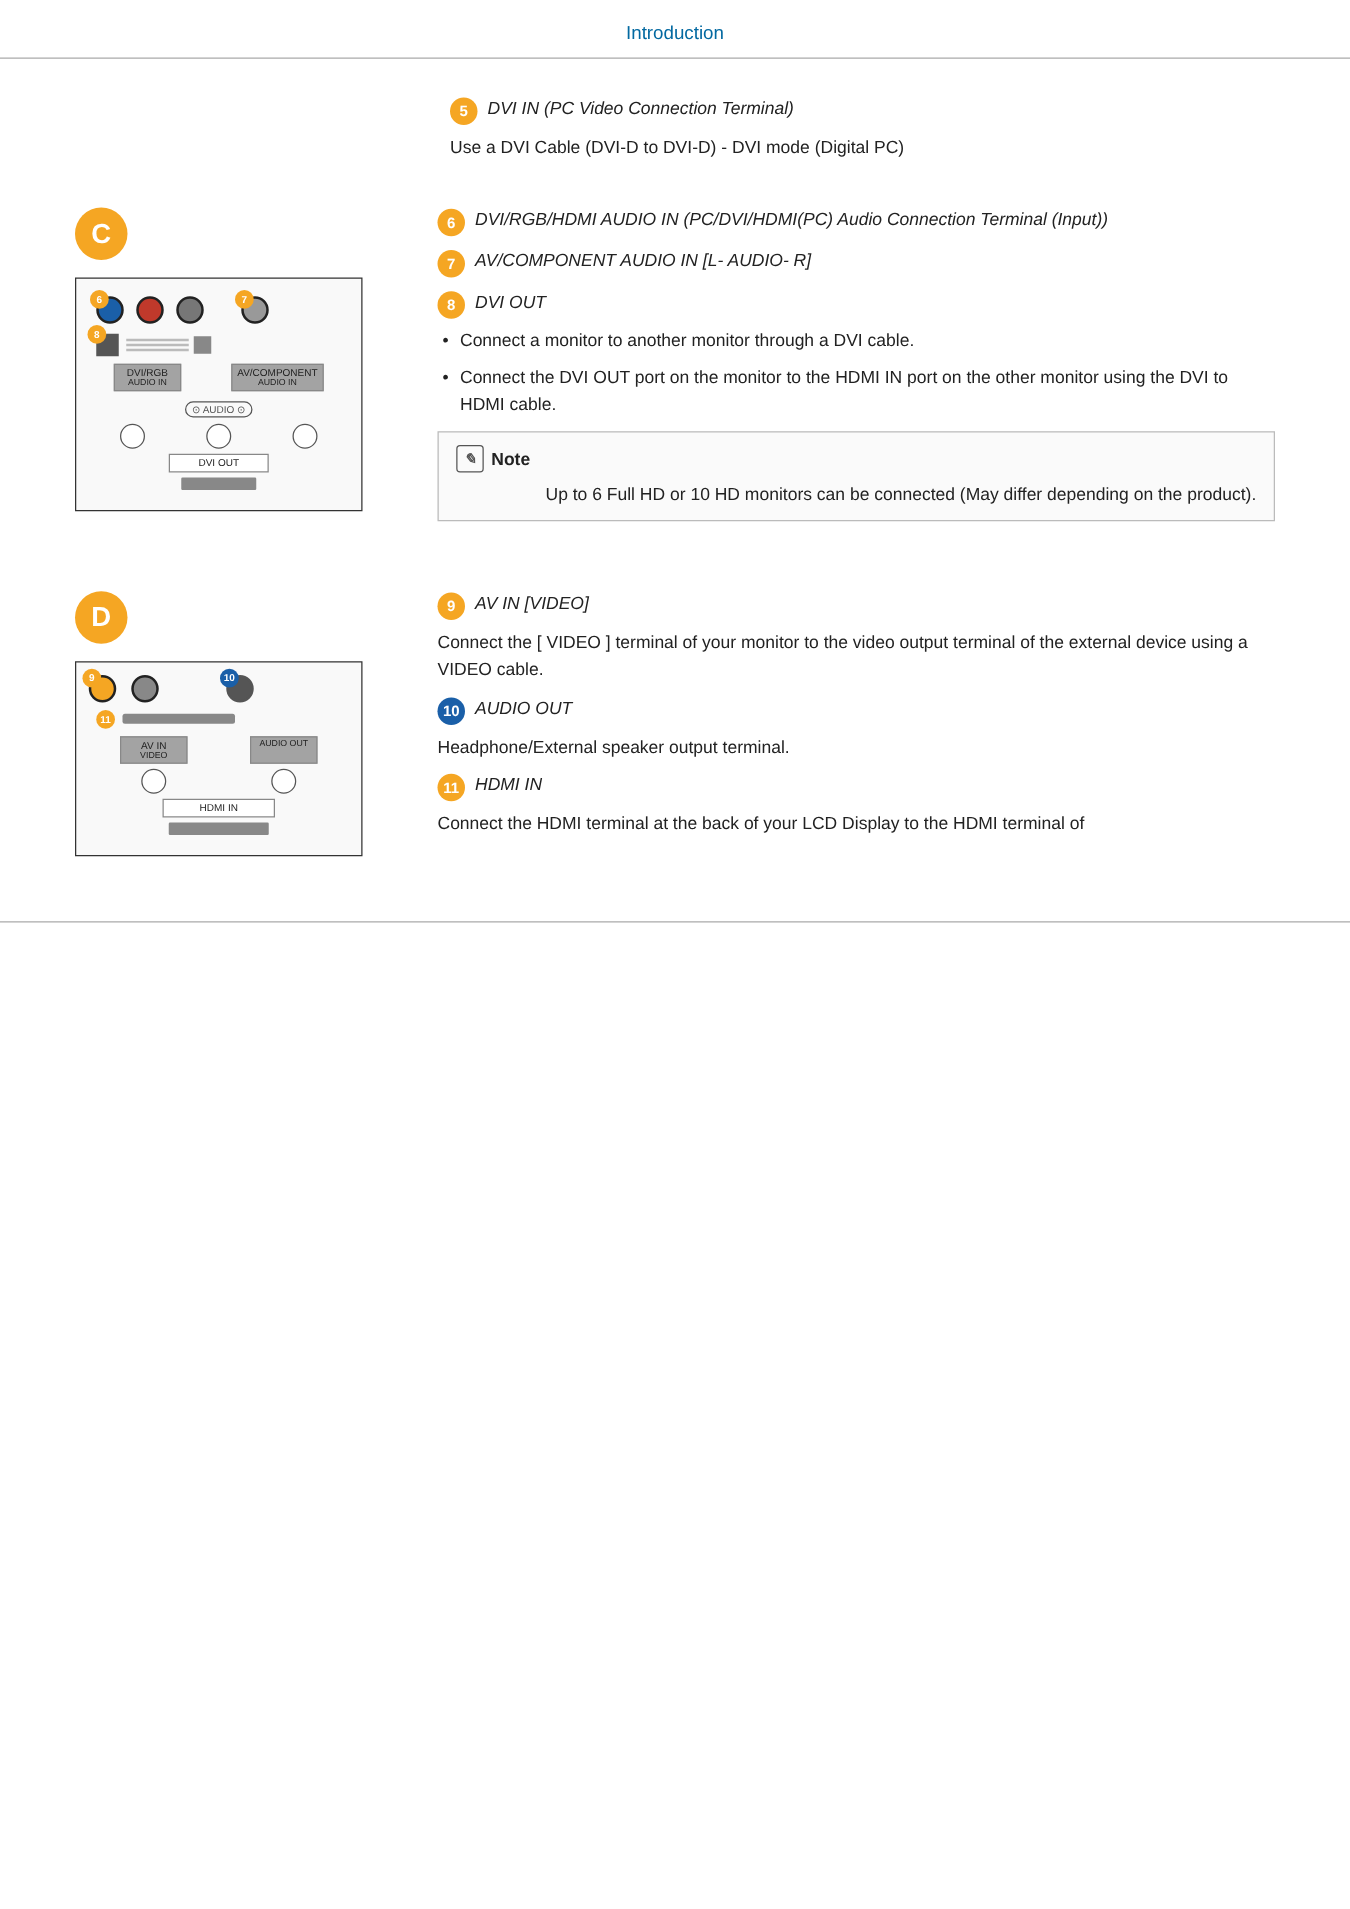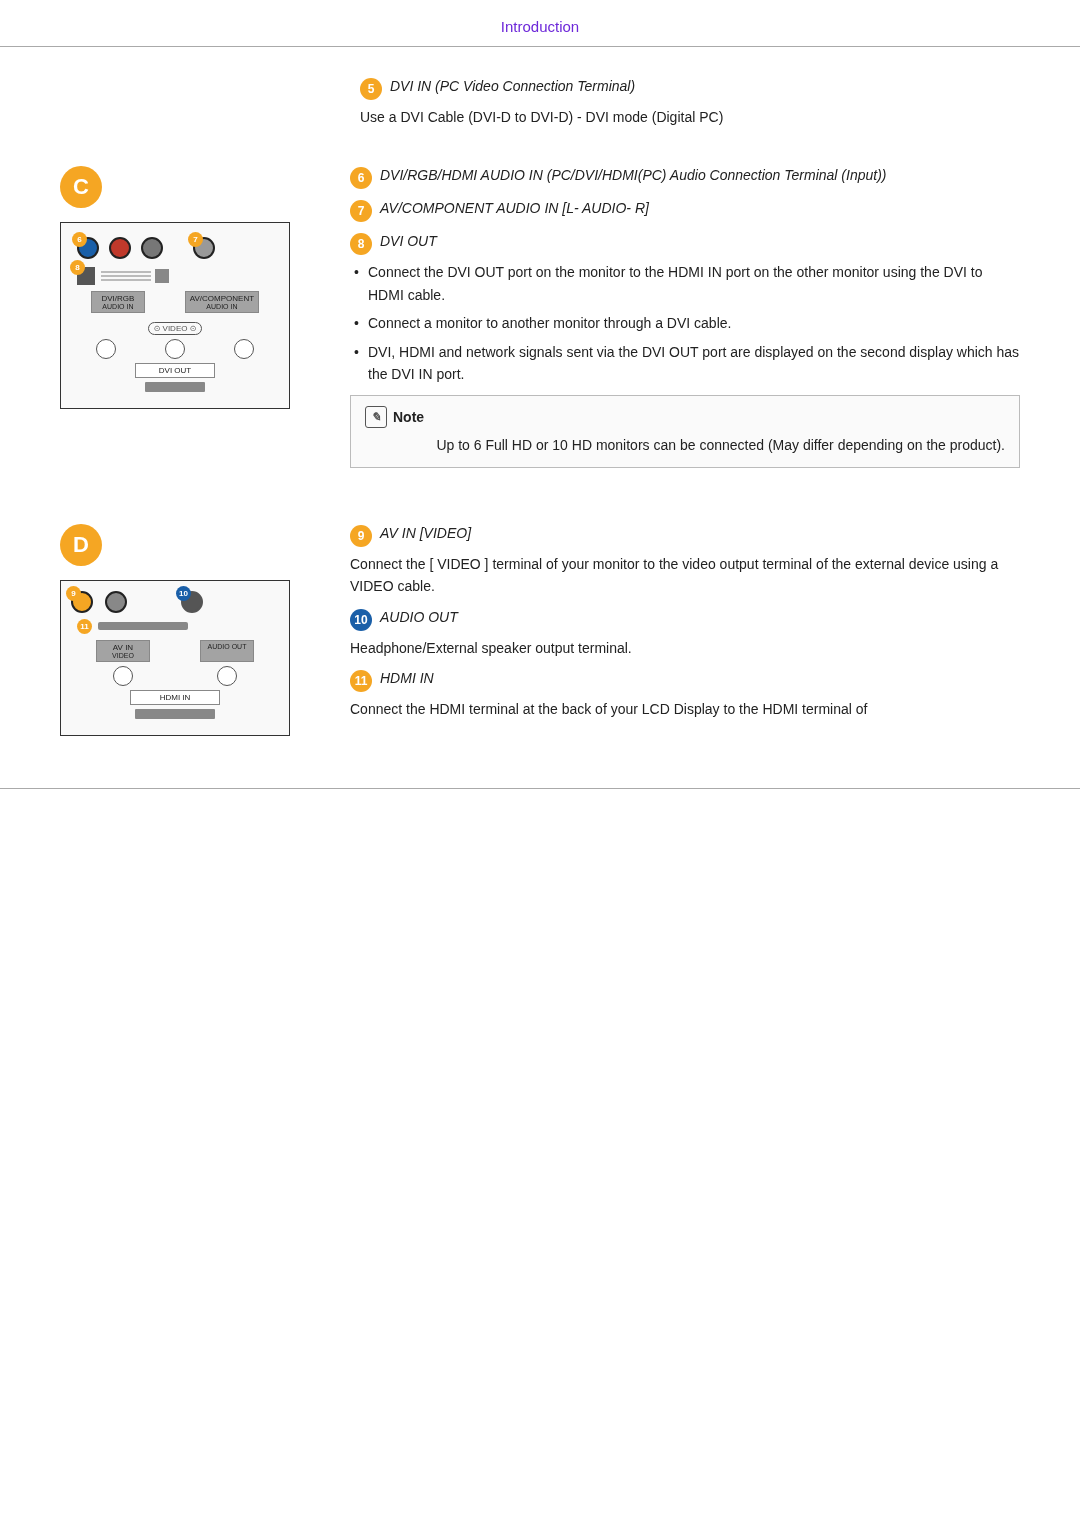--- a/index.html
+++ b/index.html
@@ -19,21 +19,21 @@
 
     
     .header {
       border-bottom: 1.5px solid #aaa;
       text-align: center;
       padding: 18px 0 10px 0;
       margin-bottom: 10px;
     }
     .header-title {
       font-size: 15px;
-      color: #6d28d9;
+      color: #0369a1;
     }
 
     
     .footer {
       border-top: 1.5px solid #aaa;
       position: absolute;
       bottom: 0;
       left: 0;
       right: 0;
       height: 18px;
@@ -408,21 +408,21 @@
               <div>DVI/RGB</div>
               <div class="sub">AUDIO IN</div>
             </div>
             <div class="device-label-box">
               <div>AV/COMPONENT</div>
               <div class="sub">AUDIO IN</div>
             </div>
           </div>
 
           <div style="text-align:center; margin: 2px 0;">
-            <span class="audio-badge">⊙ VIDEO ⊙</span>
+            <span class="audio-badge">⊙ AUDIO ⊙</span>
           </div>
 
           <div class="device-circles-row">
             <div class="circle-port"></div>
             <div class="circle-port"></div>
             <div class="circle-port"></div>
           </div>
 
           <div class="device-dvi-out">DVI OUT</div>
 
@@ -446,23 +446,22 @@
           <span class="item-title">AV/COMPONENT AUDIO IN [L- AUDIO- R]</span>
         </div>
 
         <div class="item-header">
           <div class="item-num-badge badge-orange">
             <span>8</span>
           </div>
           <span class="item-title">DVI OUT</span>
         </div>
         <ul class="bullet-list">
+          <li>Connect a monitor to another monitor through a DVI cable.</li>
           <li>Connect the DVI OUT port on the monitor to the HDMI IN port on the other monitor using the DVI to HDMI cable.</li>
-          <li>Connect a monitor to another monitor through a DVI cable.</li>
-          <li>DVI, HDMI and network signals sent via the DVI OUT port are displayed on the second display which has the DVI IN port.</li>
         </ul>
 
         <div class="note-box">
           <div class="note-header">
             <div class="note-icon">✎</div>
             <span class="note-label">Note</span>
           </div>
           <div class="note-body">Up to 6 Full HD or 10 HD monitors can be connected (May differ depending on the product).</div>
         </div>
 

